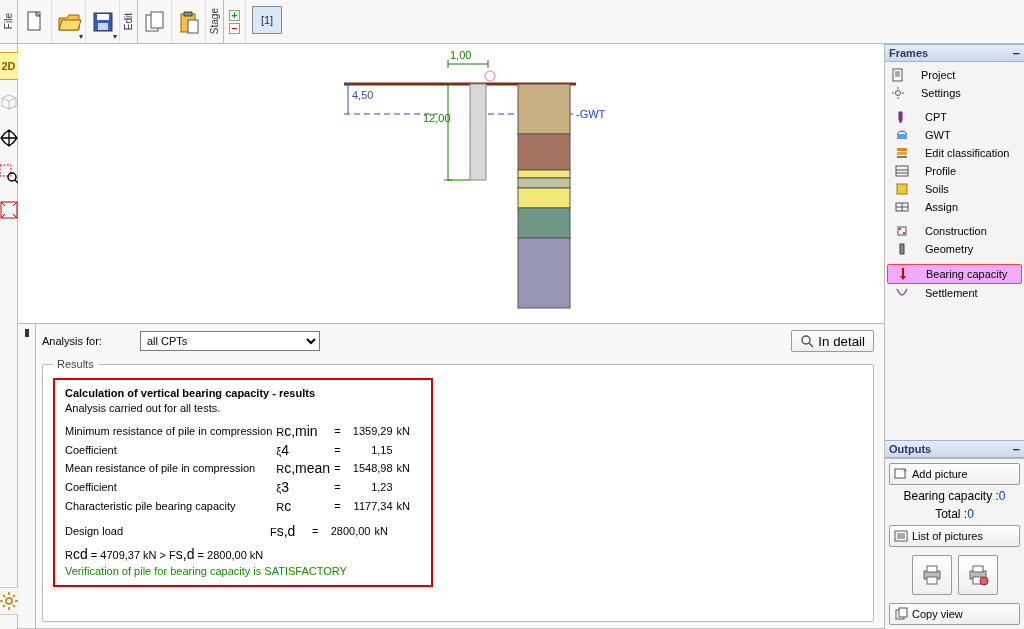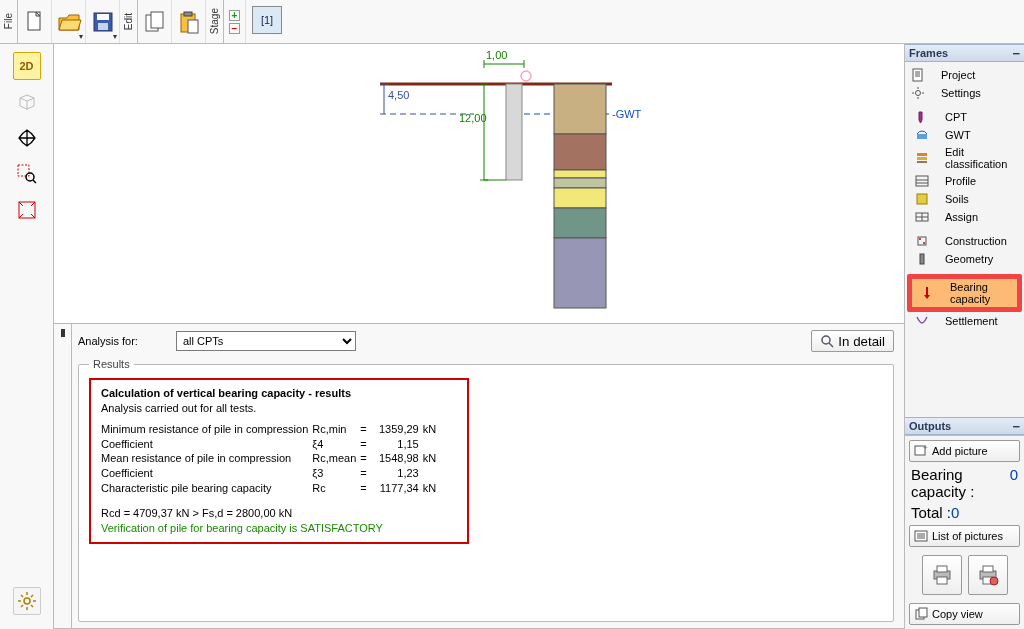--- a/index.html
+++ b/index.html
@@ -57,21 +57,21 @@
     display:flex;
     align-items:center;
     justify-content:center;
     font-size:11px;
   }
   .main {
     display:flex;
     height: calc(100% - 44px);
   }
   .left-tools {
-    width: 54px;
+    width: 18px;
     background:#f8f8f8;
     border-right:1px solid #bbb;
     display:flex;
     flex-direction:column;
     align-items:center;
     padding-top:8px;
     gap:8px;
   }
   .ltb {
     width:28px; height:28px;
@@ -155,30 +155,30 @@
     line-height:1.35;
   }
   .rtitle { font-weight:bold;}
   .tbl { border-collapse:collapse; font-size:11px;}
   .tbl td { padding:0 4px 0 0; white-space:nowrap;}
   .tbl td.c1 { width:205px;}
   .tbl td.c2 { width:42px;}
   .tbl td.c3 { width:10px;}
   .tbl td.c4 { width:52px; text-align:right;}
   .tbl td.c5 { width:16px;}
-  .sub { font-size:11px;}
+  .sub { font-size:14px;}
   .green { color:#1a8a00;}
   .bearing-vlabel {
     position:absolute; left:0; bottom:0; width:18px; height:130px;
     display:flex; align-items:center; justify-content:center;
     background:#f8f8f8; border-right:1px solid #bbb;
     font-size:10px;
   }
   .right {
-    width:120px;
+    width:140px;
     background:#f4f4f4;
     border-left:1px solid #bbb;
     display:flex;
     flex-direction:column;
   }
   .panel-h {
     background:linear-gradient(#e4ecf7,#cdd9ea);
     border:1px solid #9db4cf;
     border-left:none; border-right:none;
     height:18px;
@@ -194,39 +194,39 @@
     padding:4px 2px;
     display:flex; flex-direction:column;
   }
   .titem {
     display:flex; align-items:center; gap:16px;
     padding:2px 4px;
     border-radius:2px;
   }
   .titem.indent { padding-left:8px;}
   .titem.active {
-    background:#fdba74;
-    border:5px solid #ef4444;
+    background:#f0abfc;
+    border:1px solid #ef4444;
   }
   .titem svg { width:14px; height:14px; flex:0 0 14px;}
   .outputs {
     border-top:1px solid #bbb;
     padding:4px 4px;
     display:flex; flex-direction:column; gap:4px;
   }
   .obtn {
     border:1px solid #9a9a9a;
     background:linear-gradient(#fff,#eee);
     height:22px;
     display:flex; align-items:center; gap:4px;
     padding:0 4px;
     border-radius:2px;
     font-size:11px;
   }
-  .orow { display:flex; justify-content:flex-start; font-size:15px; padding:0 2px;}
+  .orow { display:flex; justify-content:center; font-size:12px; padding:0 2px;}
   .orow .v { color:#0040c0;}
   .prow { display:flex; gap:6px; justify-content:center; padding:4px 0;}
   .prbtn {
     width:40px; height:40px;
     border:1px solid #9a9a9a;
     background:linear-gradient(#fff,#eee);
     border-radius:2px;
     display:flex; align-items:center; justify-content:center;
   }
   .rootwrap { position:relative; height:100%;}
@@ -434,20 +434,27 @@
                       <td class="c2"><span>R</span><span class="sub">c</span></td>
                       <td class="c3">=</td>
                       <td class="c4">1177,34</td>
                       <td class="c5">kN</td>
                     </tr>
             </tbody>
                 </table>
             <div style="height:6px"></div>
             <table class="tbl">
               <tbody>
+              <tr>
+                      <td class="c1">Design load</td>
+                      <td class="c2"><span>F</span><span class="sub">s,d</span></td>
+                      <td class="c3">=</td>
+                      <td class="c4">2800,00</td>
+                      <td class="c5">kN</td>
+                    </tr>
             </tbody>
                 </table>
             <div style="height:4px"></div>
             <div>R<span class="sub">cd</span> = 4709,37 kN &gt; F<span class="sub">s,d</span> = 2800,00 kN</div>
             <div class="green">Verification of pile for bearing capacity is SATISFACTORY</div>
           </div>
         </fieldset>
       </div>
     </div>
   </div>

